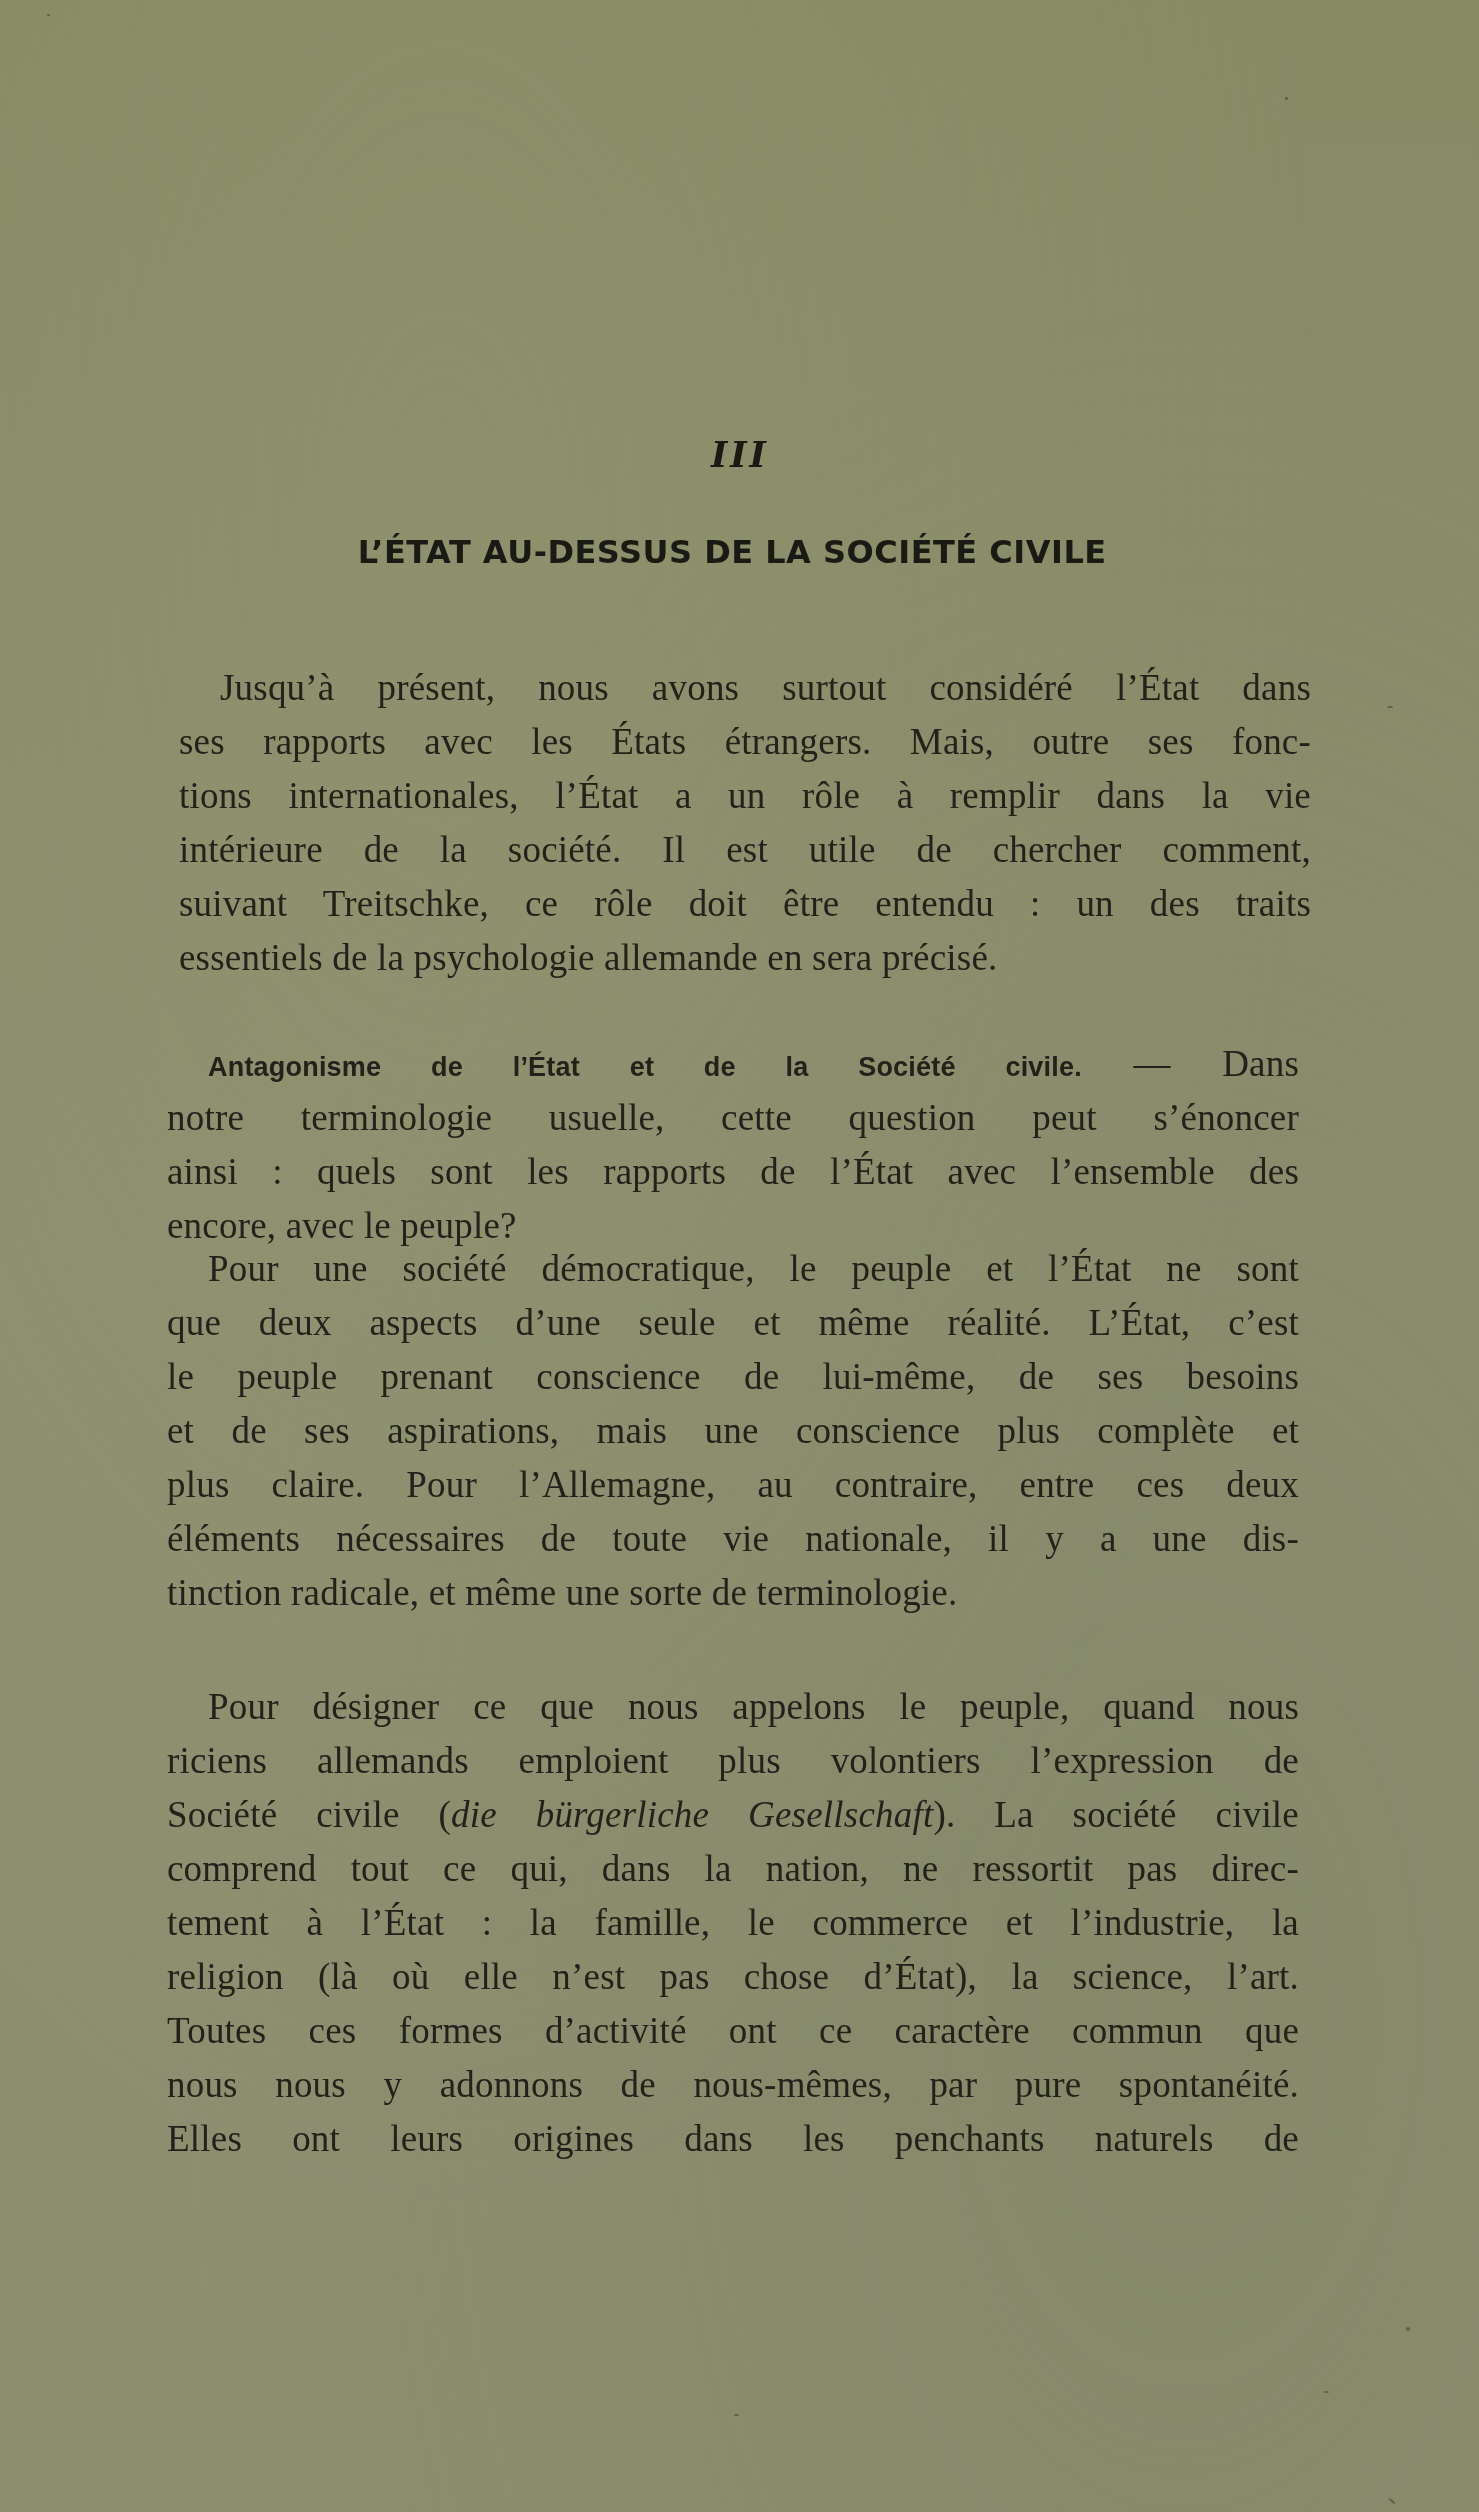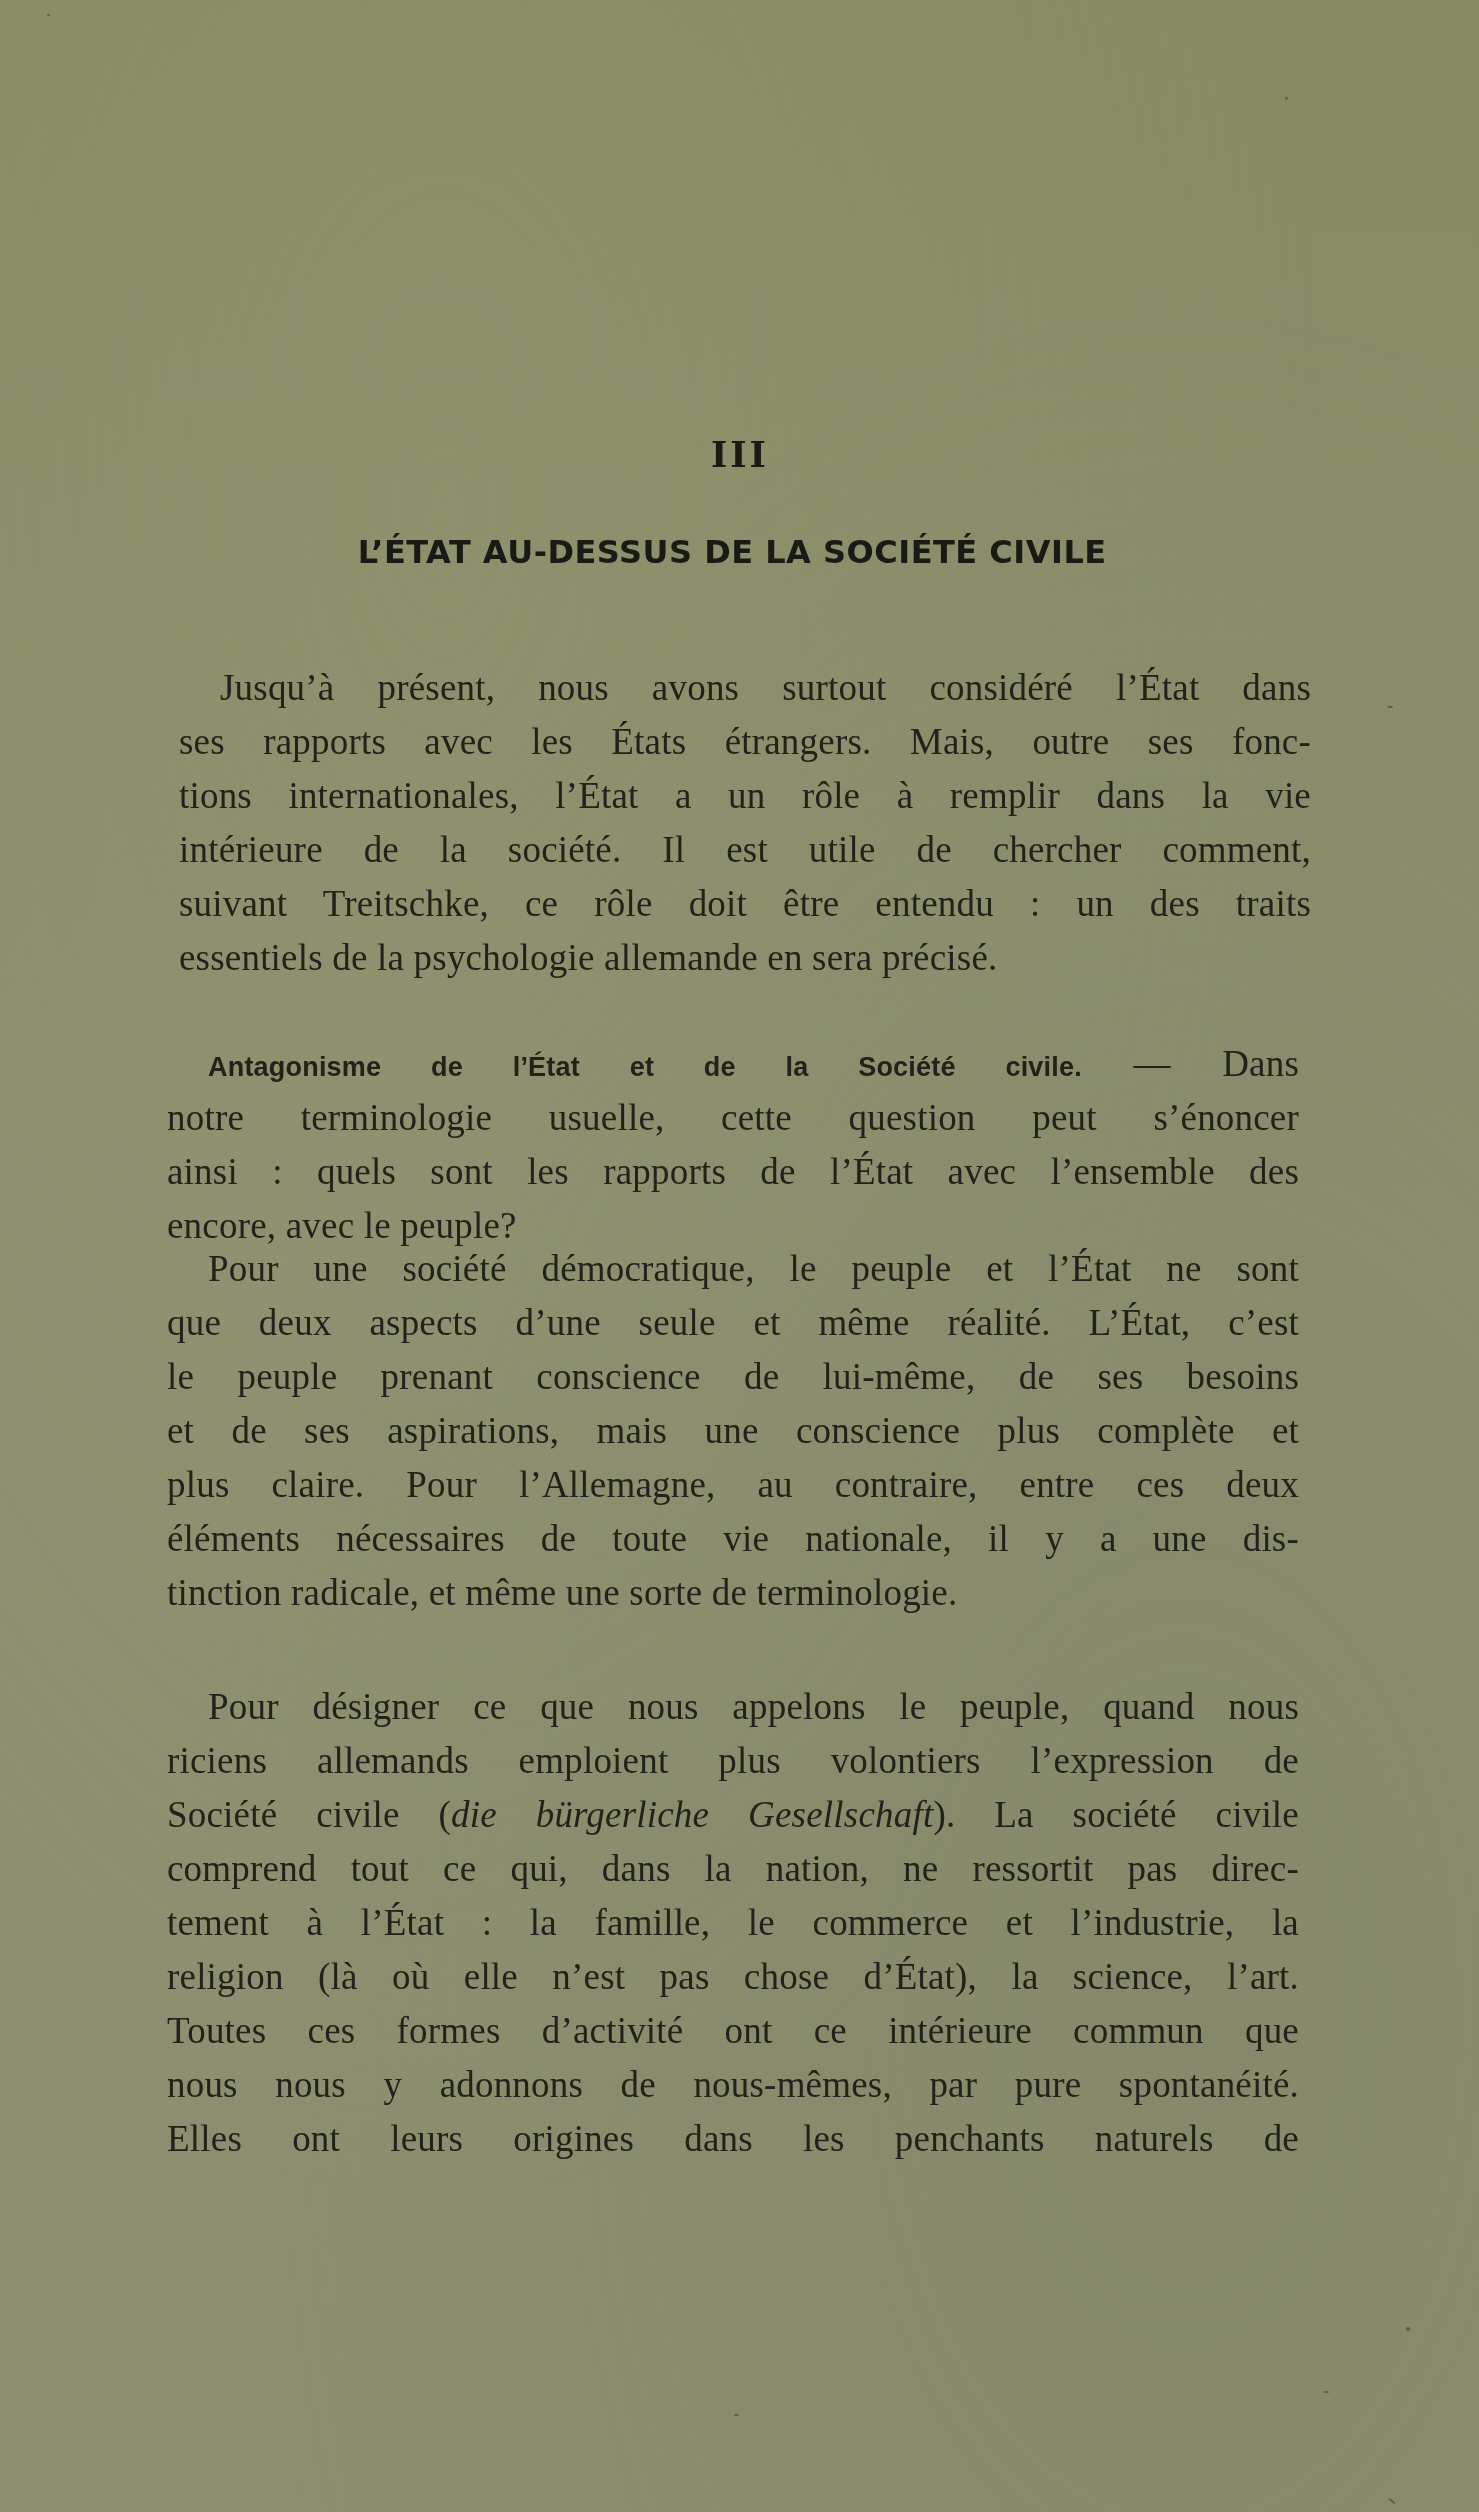--- a/index.html
+++ b/index.html
@@ -29,20 +29,21 @@
     position: absolute;
     top: 434px;
     left: 0;
     width: 1480px;
     text-align: center;
     font-family: "DejaVu Serif", serif;
     font-weight: bold;
     font-size: 35px;
     letter-spacing: 2.9px;
     color: #1a1a14;
+    font-style: italic;
   }
   .chapter-title {
     position: absolute;
     top: 533px;
     left: 0;
     width: 1480px;
     text-align: center;
     font-family: "DejaVu Sans", sans-serif;
     font-weight: bold;
     font-size: 32px;
@@ -128,21 +129,21 @@
     <span class="line last">tinction radicale, et même une sorte de terminologie.</span>
   </div>
 
   <div class="body-text p4">
     <span class="line indent">Pour désigner ce que nous appelons le peuple, quand nous</span>
     <span class="line">riciens allemands emploient plus volontiers l’expression de</span>
     <span class="line"><span>Société civile (</span><span class="foreign">die bürgerliche Gesellschaft</span><span>). La société civile</span></span>
     <span class="line">comprend tout ce qui, dans la nation, ne ressortit pas direc-</span>
     <span class="line">tement à l’État : la famille, le commerce et l’industrie, la</span>
     <span class="line">religion (là où elle n’est pas chose d’État), la science, l’art.</span>
-    <span class="line">Toutes ces formes d’activité ont ce intérieure commun que</span>
+    <span class="line">Toutes ces formes d’activité ont ce caractère commun que</span>
     <span class="line">nous nous y adonnons de nous-mêmes, par pure spontanéité.</span>
     <span class="line">Elles ont leurs origines dans les penchants naturels de</span>
   </div>
 
   <div class="speck" style="left:1285px;top:97px;width:2.9px;height:2.9px;"></div>
   <div class="speck" style="left:1387px;top:706px;width:5.8px;height:1.9px;"></div>
   <div class="speck" style="left:1406px;top:2327px;width:3.9px;height:3.9px;"></div>
   <div class="speck" style="left:1324px;top:2391px;width:4.8px;height:1.9px;"></div>
   <div class="speck" style="left:1388px;top:2500px;width:7.8px;height:1.9px;transform:rotate(40deg);"></div>
   <div class="speck" style="left:734px;top:2414px;width:4.8px;height:1.9px;"></div>

